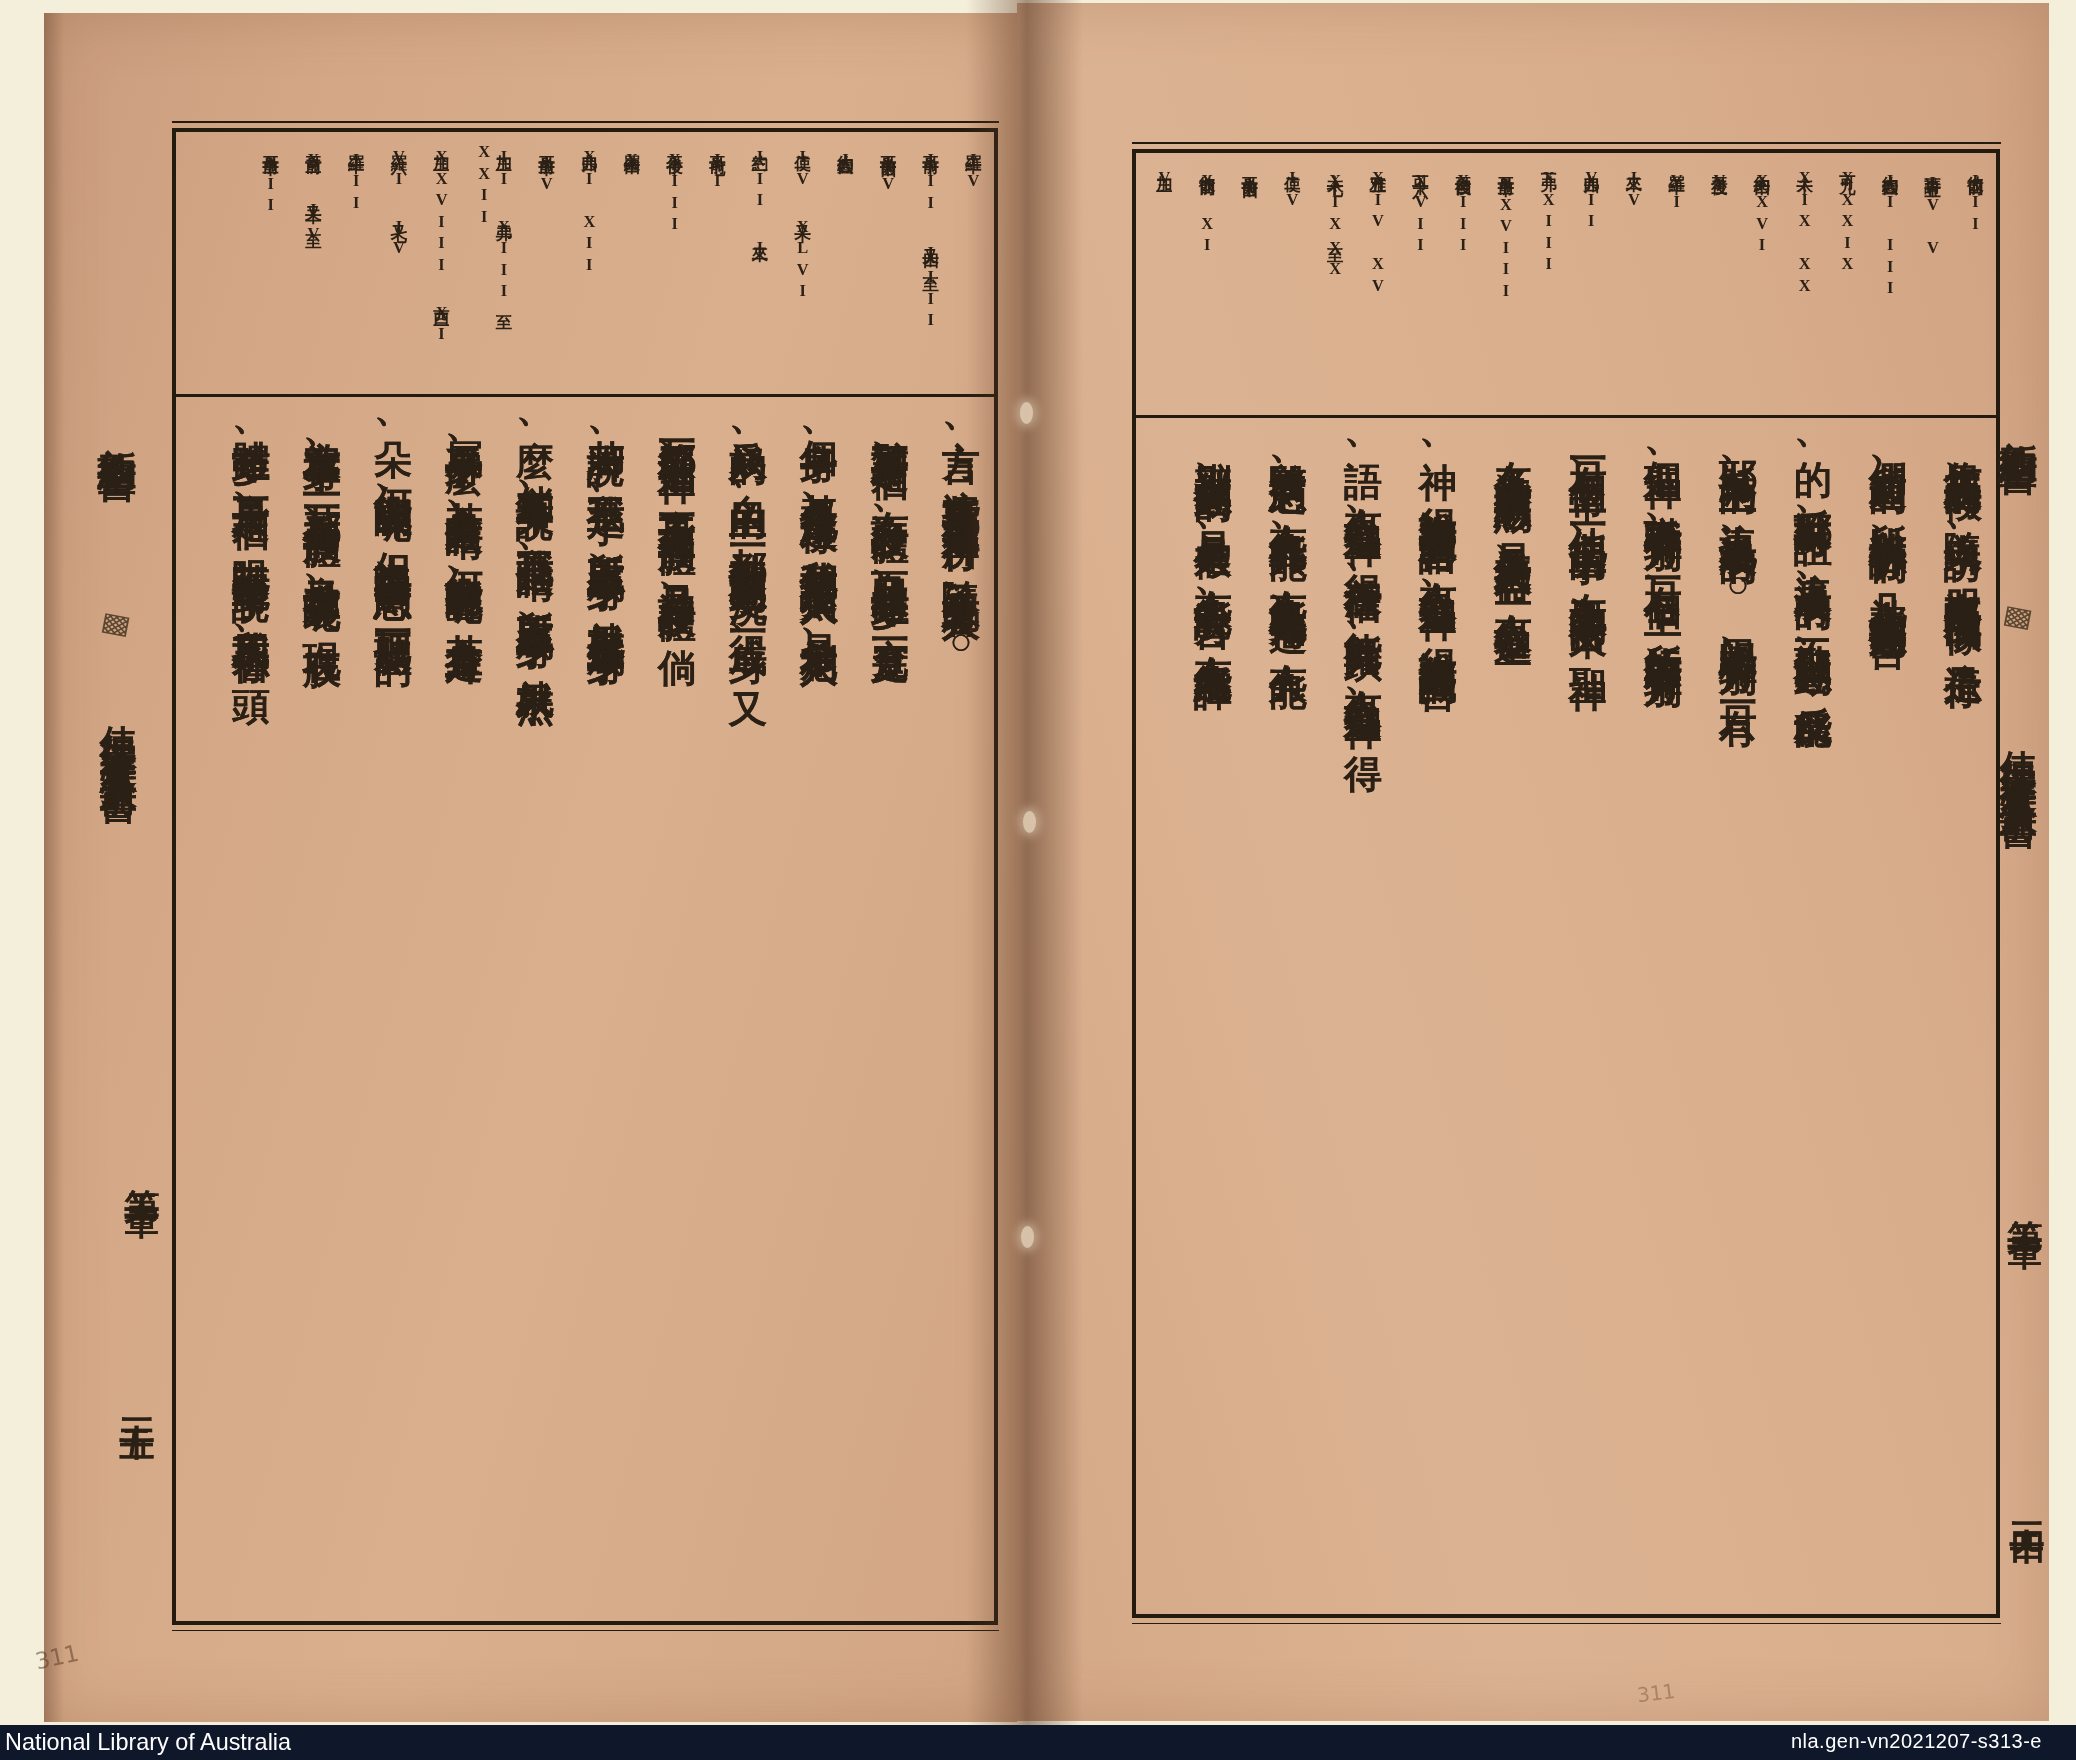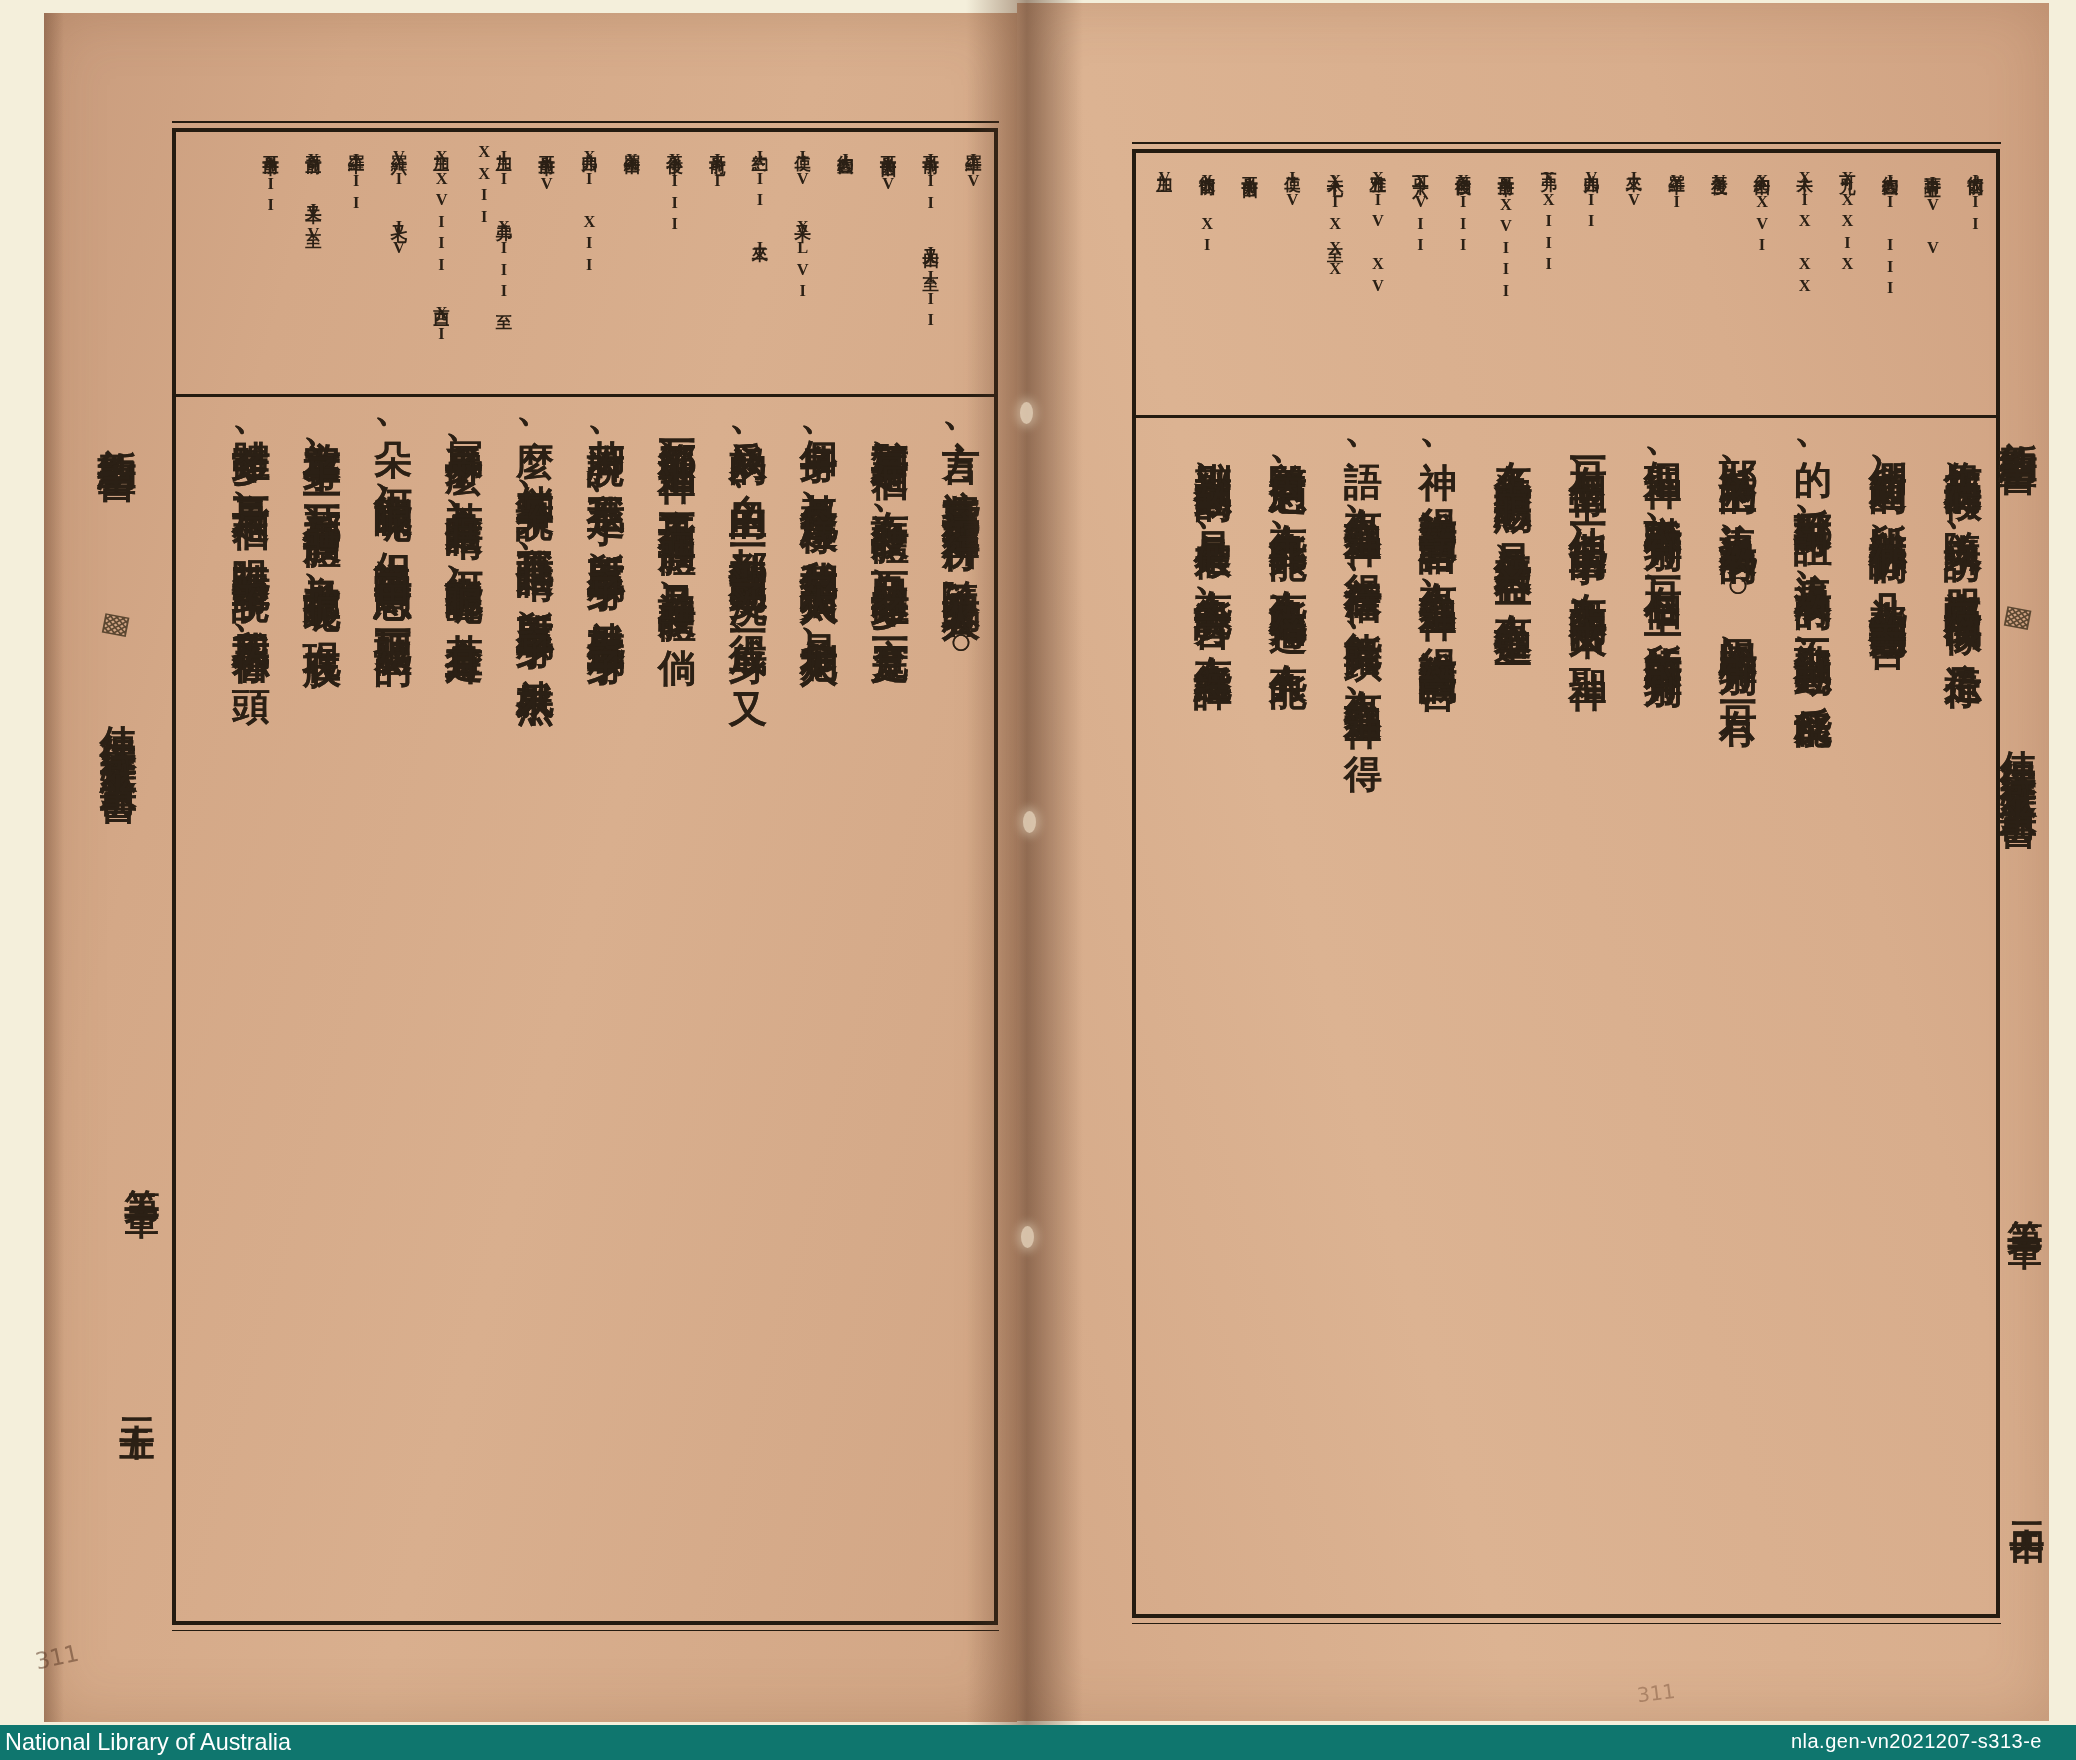--- a/index.html
+++ b/index.html
@@ -66,21 +66,21 @@
   }
   .series{font-size:39px;letter-spacing:5px;}
   .booktitle{font-size:37px;letter-spacing:6px;}
   .chapter{font-size:35px;letter-spacing:4px;}
   .pagenum{font-size:35px;letter-spacing:5px;}
   .ornament{
     position:absolute;z-index:3;font-size:32px;color:#473723;
     transform:rotate(0.03turn) scaleY(.8);opacity:.85;
   }
   .footerbar{
-    position:absolute;left:0;top:1725px;width:2077px;height:35px;background:#0f766e;z-index:10;
+    position:absolute;left:0;top:1725px;width:2077px;height:35px;background:#0f172a;z-index:10;
     font-family:"Liberation Sans","DejaVu Sans",sans-serif;color:#ffffff;
   }
   .libname{position:absolute;left:5px;top:4px;font-size:23.4px;}
   .shelfmark{position:absolute;right:35px;top:5px;font-size:20px;letter-spacing:0.5px;}
   .pencil{
     position:absolute;z-index:6;font-family:"DejaVu Sans",sans-serif;
   }
   .pencil.pl{left:35px;top:1644px;font-size:23px;color:rgba(95,62,42,.55);transform:rotate(-12deg);}
   .pencil.pr{left:1637px;top:1681px;font-size:20px;color:rgba(105,68,46,.4);transform:rotate(-7deg);}
   .edgeshade{

